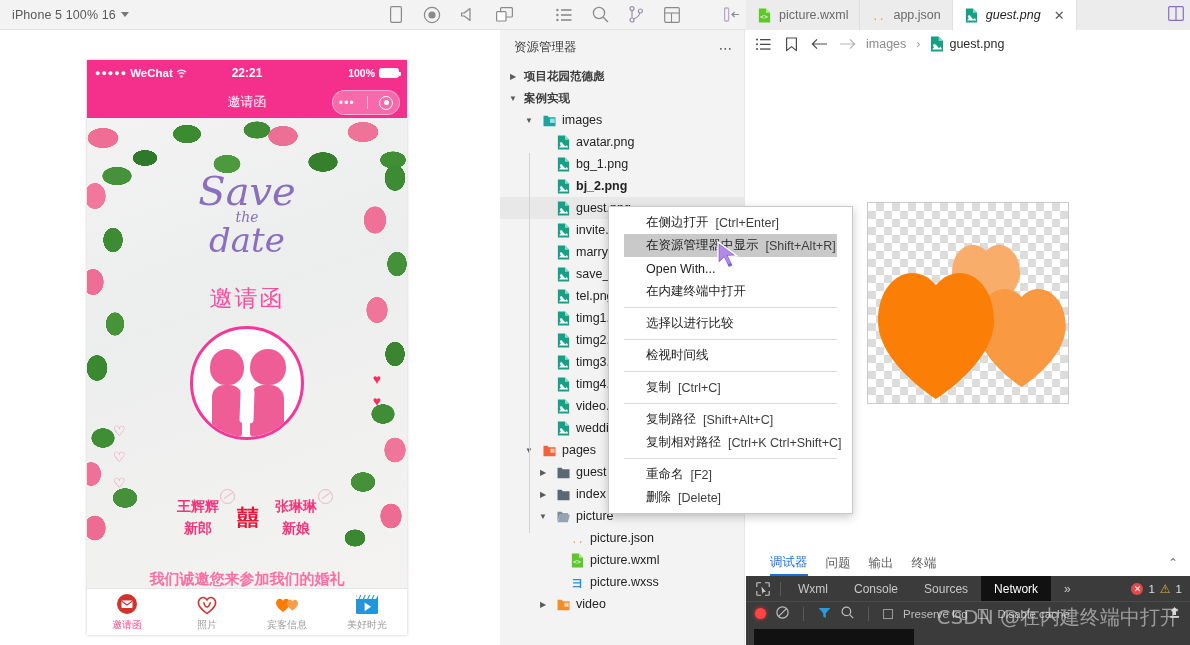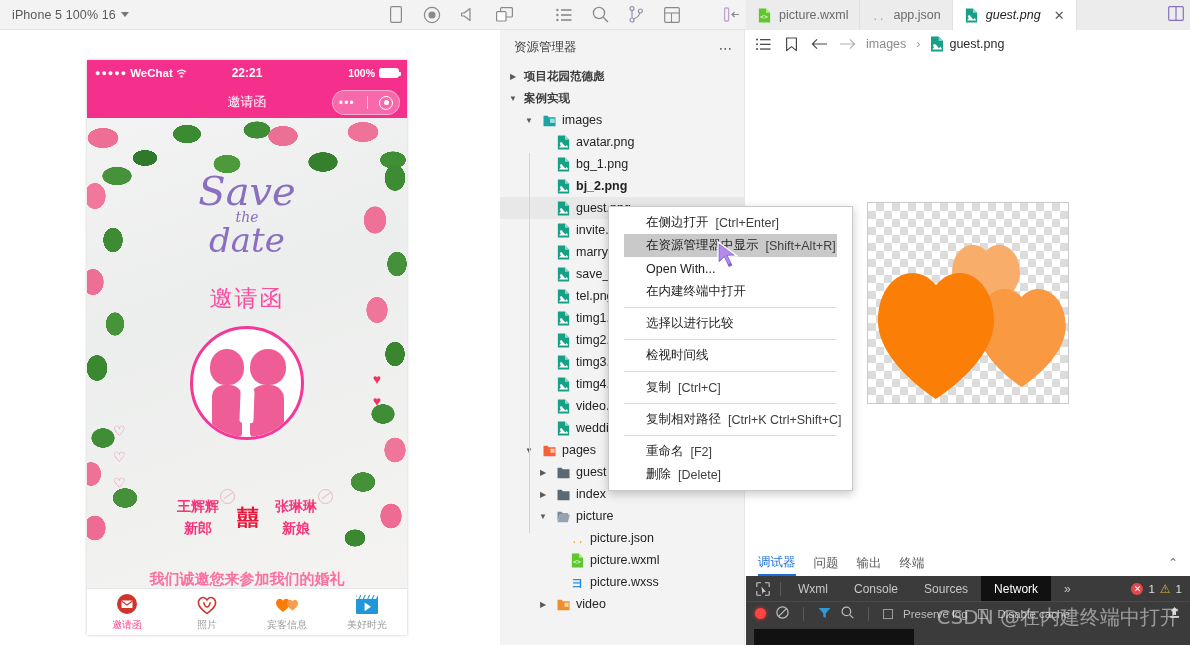--- a/index.html
+++ b/index.html
@@ -198,21 +198,21 @@
     background-image:
       linear-gradient(45deg,#dcdcdc 25%,transparent 25%,transparent 75%,#dcdcdc 75%),
       linear-gradient(45deg,#dcdcdc 25%,transparent 25%,transparent 75%,#dcdcdc 75%);
     background-size:16px 16px; background-position:0 0, 8px 8px;
   }
 
   
   .panel { position:absolute; left:746px; right:0; bottom:0; height:95px; background:#fff; }
   .panel-tabs { height:26px; display:flex; align-items:center; gap:18px; padding:0 12px; font-size:12.5px; color:#5a5a5a; background:#fff; position:relative; }
   .ptab { cursor:pointer; height:26px; display:flex; align-items:center; }
-  .ptab.active { color:#1c6fd4; border-bottom:2px solid #1c6fd4; }
+  .ptab.active { color:#1c6fd4; border-bottom:2px solid #1c6fd4;margin-left:12px; }
   .panel-right { margin-left:auto; color:#777; font-size:12px; cursor:pointer; }
   .devtools { position:absolute; left:0; right:0; top:26px; bottom:0; background:#701a75; }
   .dt-tabs { height:25px; display:flex; align-items:center; gap:0; padding-left:4px; background:#3b3b3b; color:#c8c8c8; font-size:12px; }
   .dt-tab { padding:0 13px; height:25px; display:flex;align-items:center; cursor:pointer; }
   .dt-tab.active { background:#111; color:#fff; }
   .dt-insp { width:26px;height:25px; display:flex;align-items:center;justify-content:center; cursor:pointer; }
   .dt-vsep { width:1px;height:14px;background:#5a5a5a;margin:0 4px; }
   .dt-badges { margin-left:auto; display:flex; align-items:center; gap:5px; padding-right:8px; font-size:11.5px; color:#ddd; }
   .bdg-err { width:12px;height:12px;border-radius:50%;background:#e04a4a;color:#fff;font-size:9px;display:flex;align-items:center;justify-content:center; }
   .dt-toolbar2 { height:24px; display:flex; align-items:center; gap:10px; padding:0 9px; background:#3b3b3b; color:#bdbdbd; font-size:11.5px; border-top:1px solid #4a4a4a; }
@@ -724,20 +724,24 @@
       <div class="ctx-item">
         <span>检视时间线</span>
       </div>
       <div class="ctx-sep"></div>
       <div class="ctx-item">
         <span>复制</span>
         <span class="ctx-key">[Ctrl+C]</span>
       </div>
       <div class="ctx-sep"></div>
       <div class="ctx-item">
+        <span>复制路径</span>
+        <span class="ctx-key">[Shift+Alt+C]</span>
+      </div>
+      <div class="ctx-item">
         <span>复制相对路径</span>
         <span class="ctx-key">[Ctrl+K Ctrl+Shift+C]</span>
       </div>
       <div class="ctx-sep"></div>
       <div class="ctx-item">
         <span>重命名</span>
         <span class="ctx-key">[F2]</span>
       </div>
       <div class="ctx-item">
         <span>删除</span>

